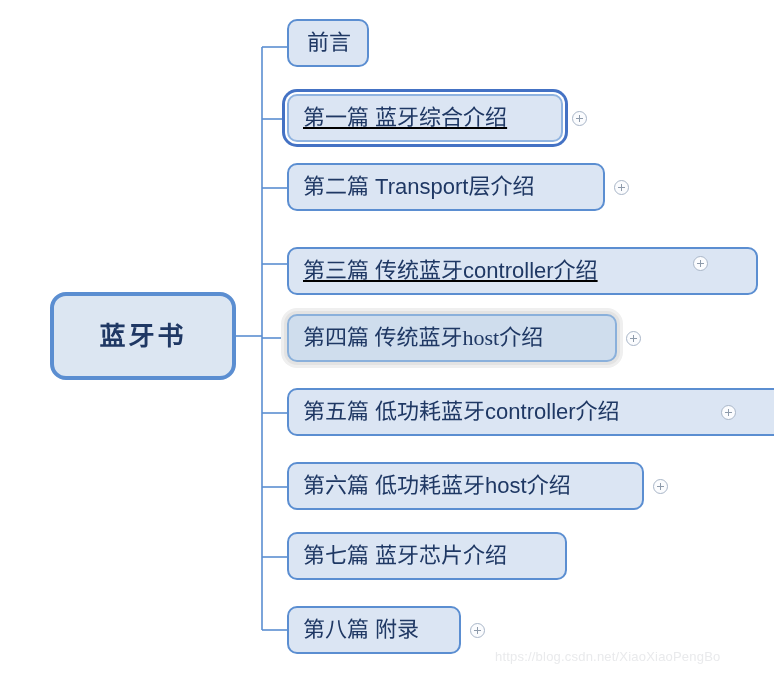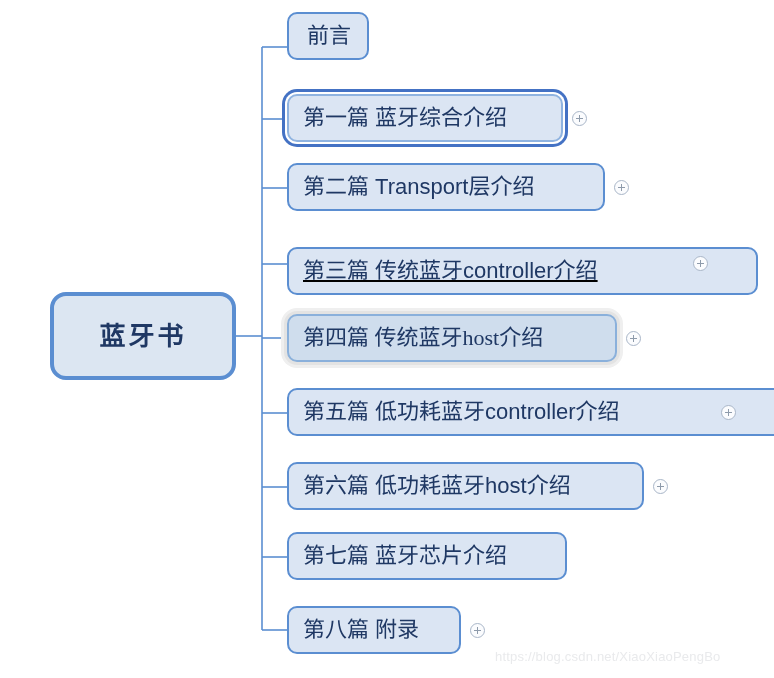--- a/index.html
+++ b/index.html
@@ -71,20 +71,21 @@
     color: #1f3864;
     white-space: nowrap;
     line-height: 1;
   }
 
   
   .node.selected {
     border: 2px solid #8fb3e0;
     box-shadow: 0 0 0 2px #ffffff, 0 0 0 5px #4472c4;
     background: #dbe5f3;
+    text-decoration: underline;
   }
 
   
   .node.hovered {
     background: #cfdded;
     border: 2px solid #8ab0db;
     box-shadow: 0 0 0 3px #e3e3e3, 0 0 0 6px #efefef;
     font-family: Liberation Serif, serif;
   }
 
@@ -141,21 +142,21 @@
       <path d="M262 487 H287"></path>
       <path d="M262 557 H287"></path>
       <path d="M262 630 H287"></path>
     </g>
   </svg>
 
   <div class="root-node">
     <span class="root-label">蓝牙书</span>
   </div>
 
-  <div class="node" style="top: 12px; width: 82px; padding-left: 18px;">
+  <div class="node" style="top: 19px; width: 82px; padding-left: 18px;">
     <span class="node-label">前言</span>
   </div>
 
   <div class="node selected" style="top: 94px; width: 276px;">
     <span class="node-label">第一篇 蓝牙综合介绍</span>
   </div>
   <div class="expander" style="left: 572px; top: 111px;"></div>
 
   <div class="node" style="top: 163px; width: 318px;">
     <span class="node-label">第二篇 Transport层介绍</span>

